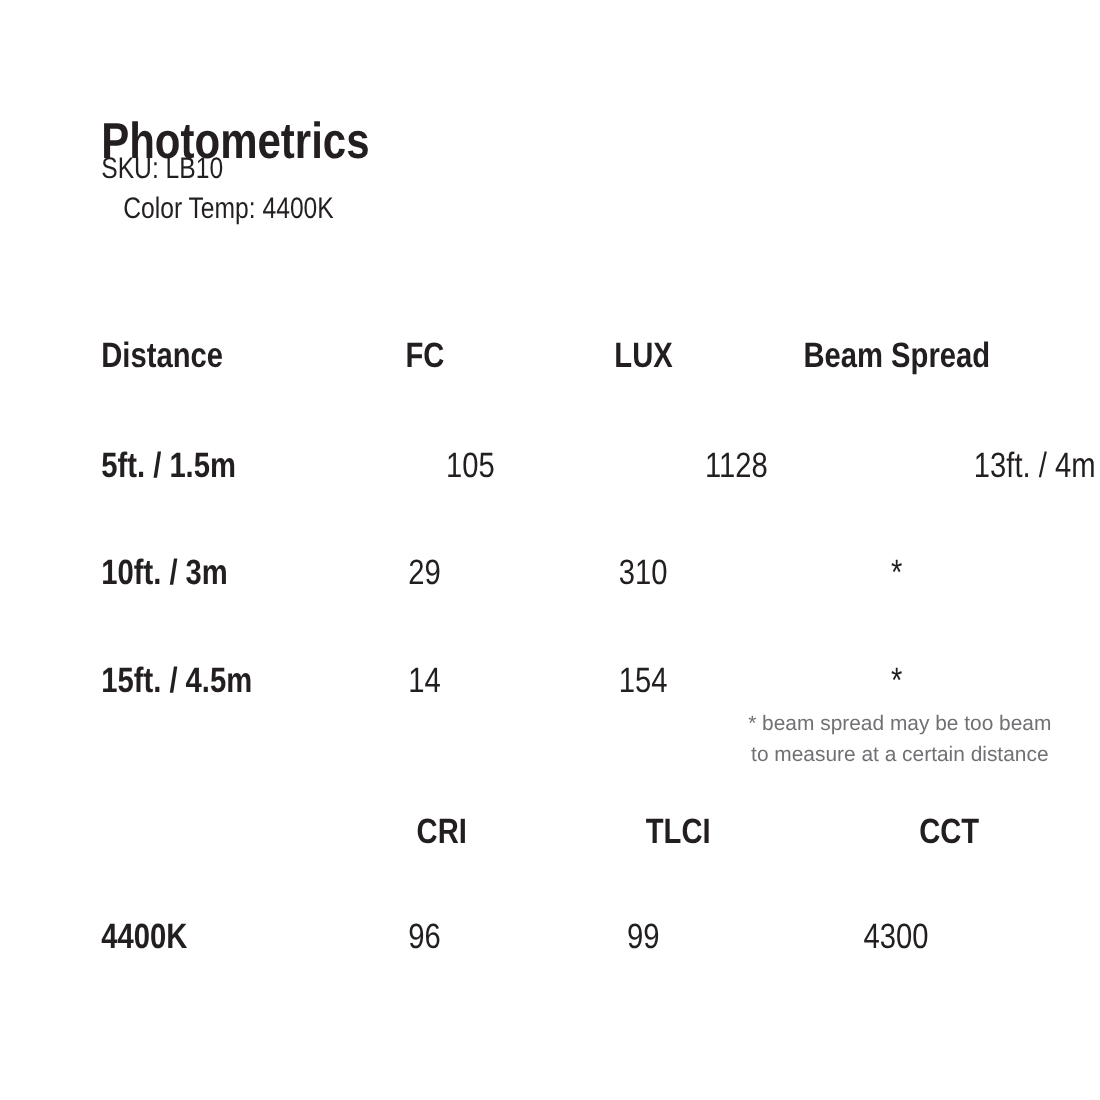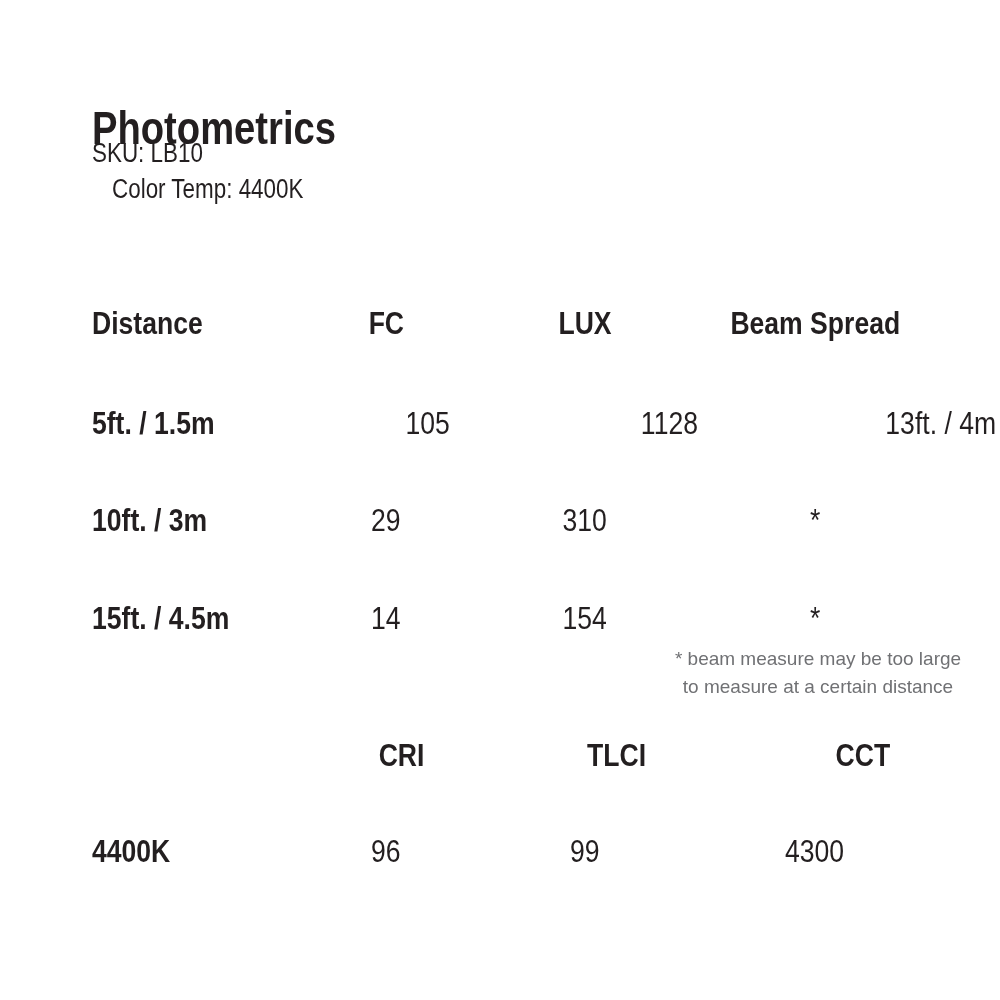--- a/index.html
+++ b/index.html
@@ -103,21 +103,21 @@
   </div>
 
   <div class="trow row-3">
     <div class="c1 bold"><span class="cn cn-left">15ft. / 4.5m</span></div>
     <div class="c"><span class="cn">14</span></div>
     <div class="c"><span class="cn">154</span></div>
     <div class="c"><span class="cn">*</span></div>
   </div>
 
   <div class="footnote">
-    <div>* beam measure may be too large</div>
+    <div>* beam spread may be too beam</div>
     <div>to measure at a certain distance</div>
   </div>
 
   <div class="trow row-header2">
     <div class="c1"></div>
     <div class="c"><span class="cn">CRI</span></div>
     <div class="c"><span class="cn">TLCI</span></div>
     <div class="c"><span class="cn">CCT</span></div>
   </div>
 

